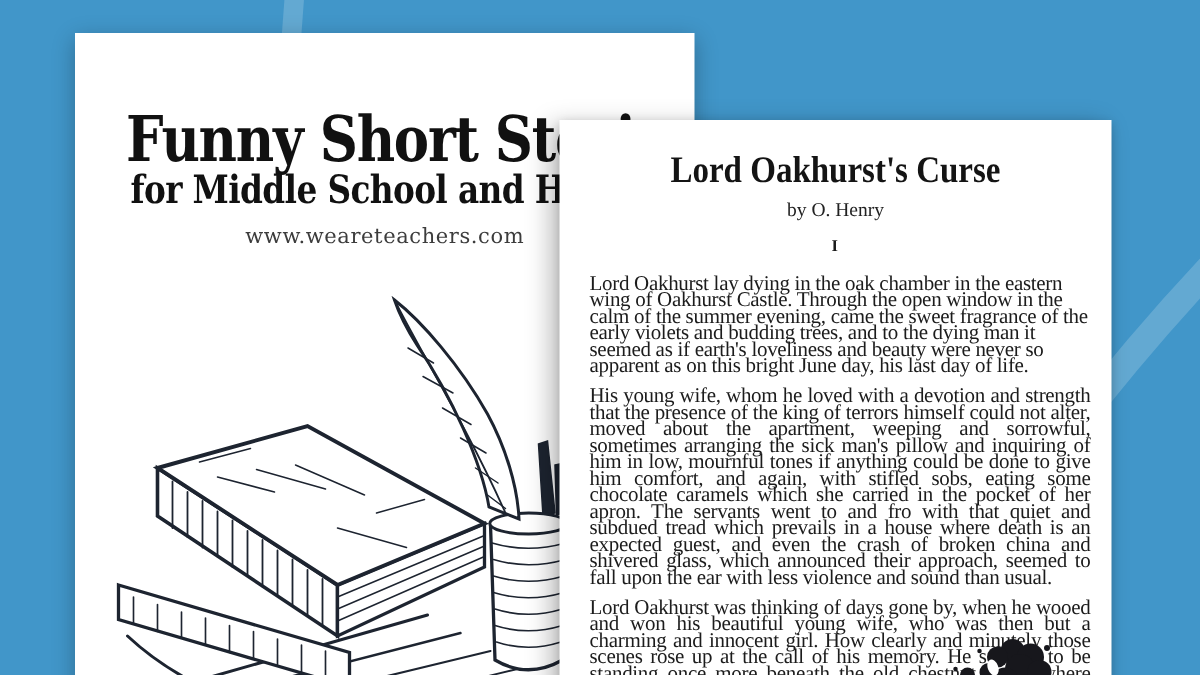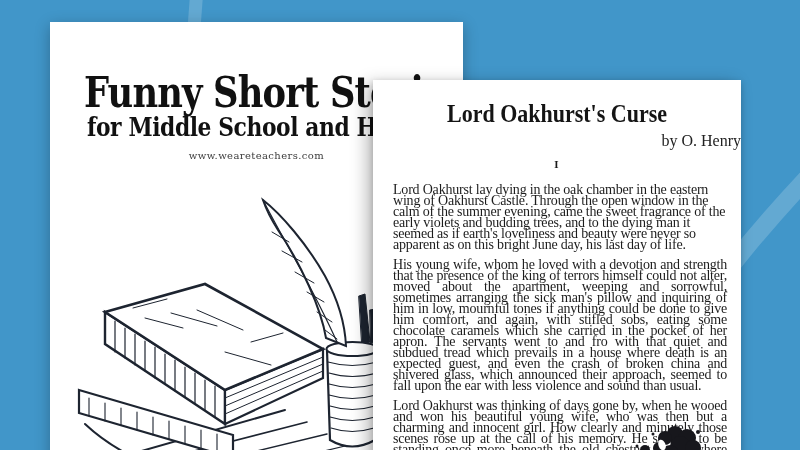--- a/index.html
+++ b/index.html
@@ -26,34 +26,34 @@
     transform:scaleX(0.84);transform-origin:left top;
   }
   .bp-subtitle{
     position:absolute;left:37px;top:92px;margin:0;
     font-family:"DejaVu Serif", serif;font-weight:bold;color:#111;
     font-size:26px;line-height:1;white-space:nowrap;letter-spacing:-0.5px;
     transform:scaleX(0.84);transform-origin:left top;
   }
   .bp-url{
     position:absolute;left:0;top:128px;width:100%;text-align:center;
-    font-family:"DejaVu Serif", serif;font-size:10px;color:#3c3c3c;
+    font-family:"DejaVu Serif", serif;font-size:14px;color:#3c3c3c;
     letter-spacing:0.4px;
   }
   .bp-art{position:absolute;left:25px;top:170px;width:330px;height:290px;}
   
   .fp-title{
     position:absolute;left:0;top:20px;width:100%;margin:0;text-align:center;
     font-family:"Liberation Serif", serif;font-weight:bold;color:#141414;
     font-size:25px;line-height:1.1;white-space:nowrap;
     transform:scaleX(0.88);transform-origin:center top;
   }
   .fp-byline{
-    position:absolute;left:0;top:52px;width:100%;text-align:right;
-    font-size:16px;color:#222;
+    position:absolute;left:0;top:52px;width:100%;text-align:center;
+    font-size:13px;color:#222;
   }
   .fp-numeral{
     position:absolute;left:0;top:78px;width:100%;text-align:center;
     font-weight:bold;font-size:11px;color:#1a1a1a;letter-spacing:1px;
   }
   .fp-body{position:absolute;left:20px;top:104px;right:14px;}
   .fp-body p{
     margin:0 0 9px 0;font-size:14px;line-height:11px;color:#1c1c1c;
     letter-spacing:-0.2px;
   }

